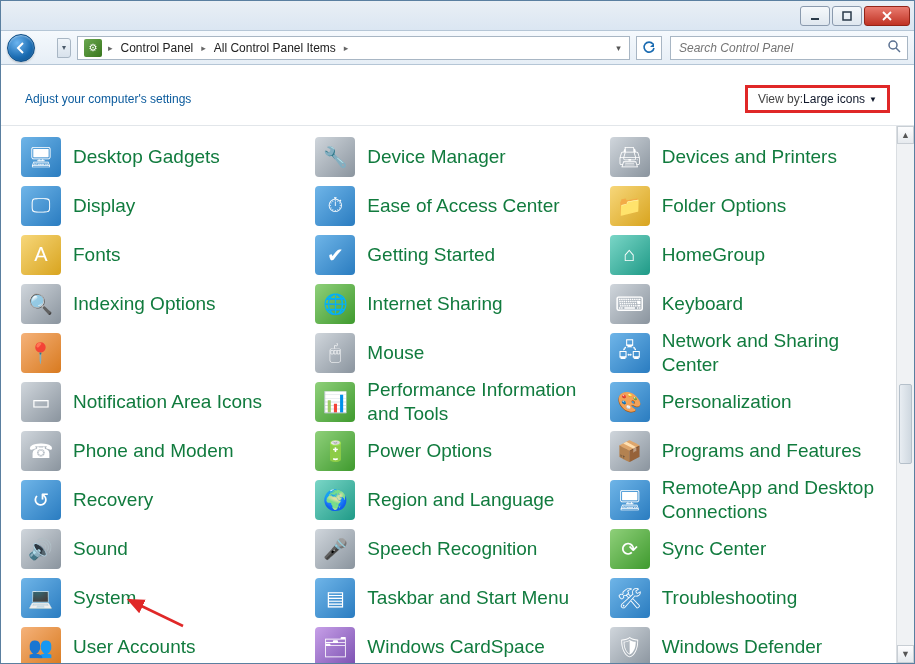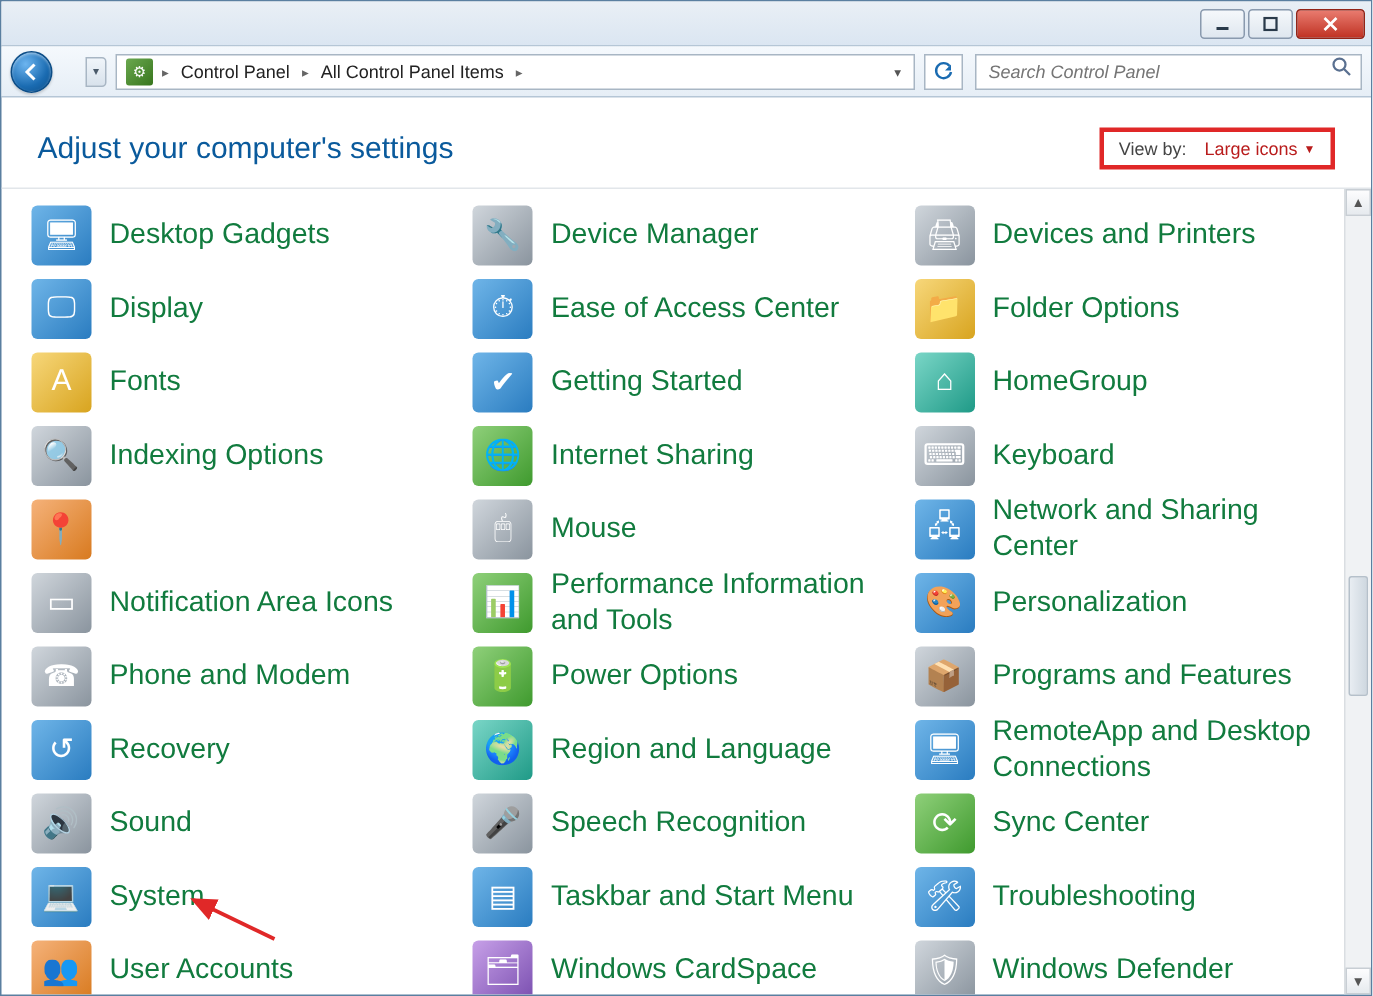--- a/index.html
+++ b/index.html
@@ -104,24 +104,24 @@
   .refresh {
     width: 26px; height: 24px;
     border: 1px solid #a8b6c4;
     background: #fff;
     display: inline-flex; align-items:center; justify-content:center;
     color: #1a6bb1;
     font-size: 13px;
     cursor:pointer;
   }
   .searchbox {
-    width: 258px; height: 24px;
+    width: 238px; height: 24px;
     border: 1px solid #a8b6c4;
     background: #fff;
-    display: flex; 
+    display: flex; align-items:center;
     padding: 0 6px;
     margin-left: 4px;
   }
   .searchbox input {
     flex:1; border:none; outline:none;
     font-size: 12px; color: #555;
     font-style: italic;
     background: transparent;
   }
   .searchbox .sicon { color:#5a7090; font-size:13px; }
@@ -129,32 +129,32 @@
   .body {
     flex:1; display:flex; flex-direction:column;
     overflow:hidden;
   }
   .header-row {
     padding: 20px 24px 12px 24px;
     display:flex; align-items:center;
     border-bottom: 1px solid #e2e6ea;
   }
   .header-row h1 {
-    margin:0; font-size: 20px; font-weight: 400;
+    margin:0; font-size: 12px; font-weight: 400;
     color: #0a5a9c;
     flex:1;
   }
   .viewby-box {
     border: 3px solid #e02828;
     padding: 4px 10px;
     display:flex; align-items:center; gap:0;
     font-size: 12px;
   }
   .viewby-label { color:#444; }
-  .viewby-value { color:#b91c1c; cursor:pointer; display:flex; align-items:center; gap:4px;margin-left:12px;}
+  .viewby-value { color:#0f172a; cursor:pointer; display:flex; align-items:center; gap:4px;}
   .viewby-value .tri { font-size:8px; }
   
   .grid-wrap { flex:1; overflow:hidden; position:relative; }
   .grid {
     display:grid;
     grid-template-columns: repeat(3, 1fr);
     gap: 0;
     padding: 6px 10px 6px 20px;
     height: 100%;
     overflow-y: hidden;

